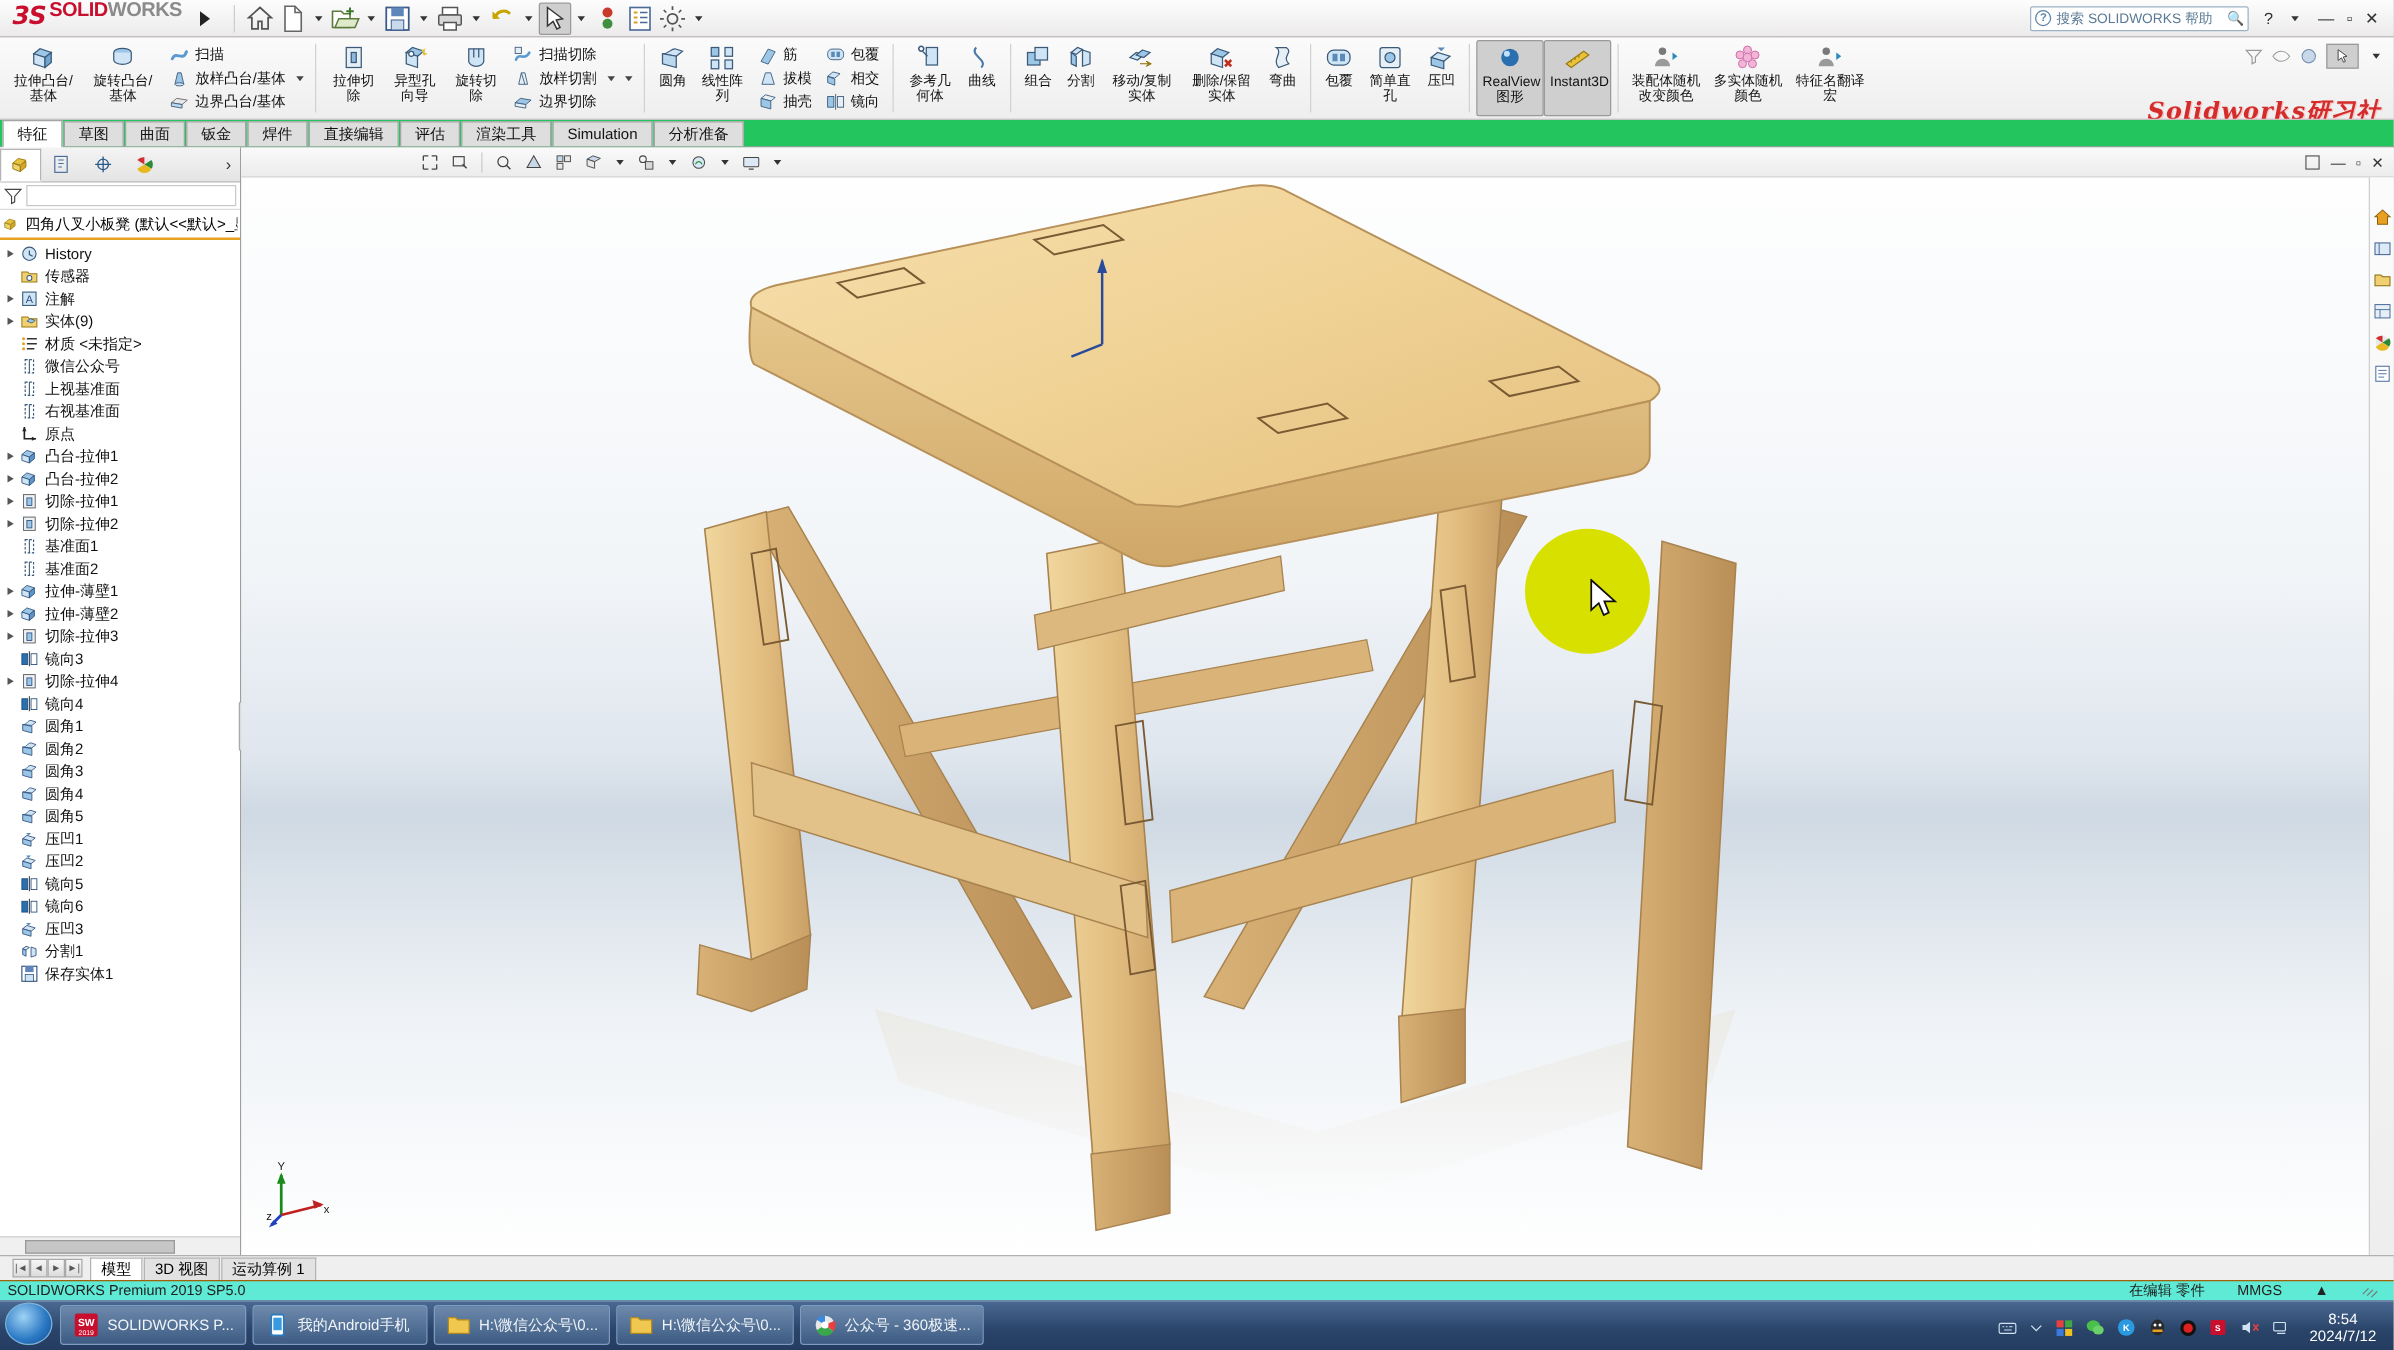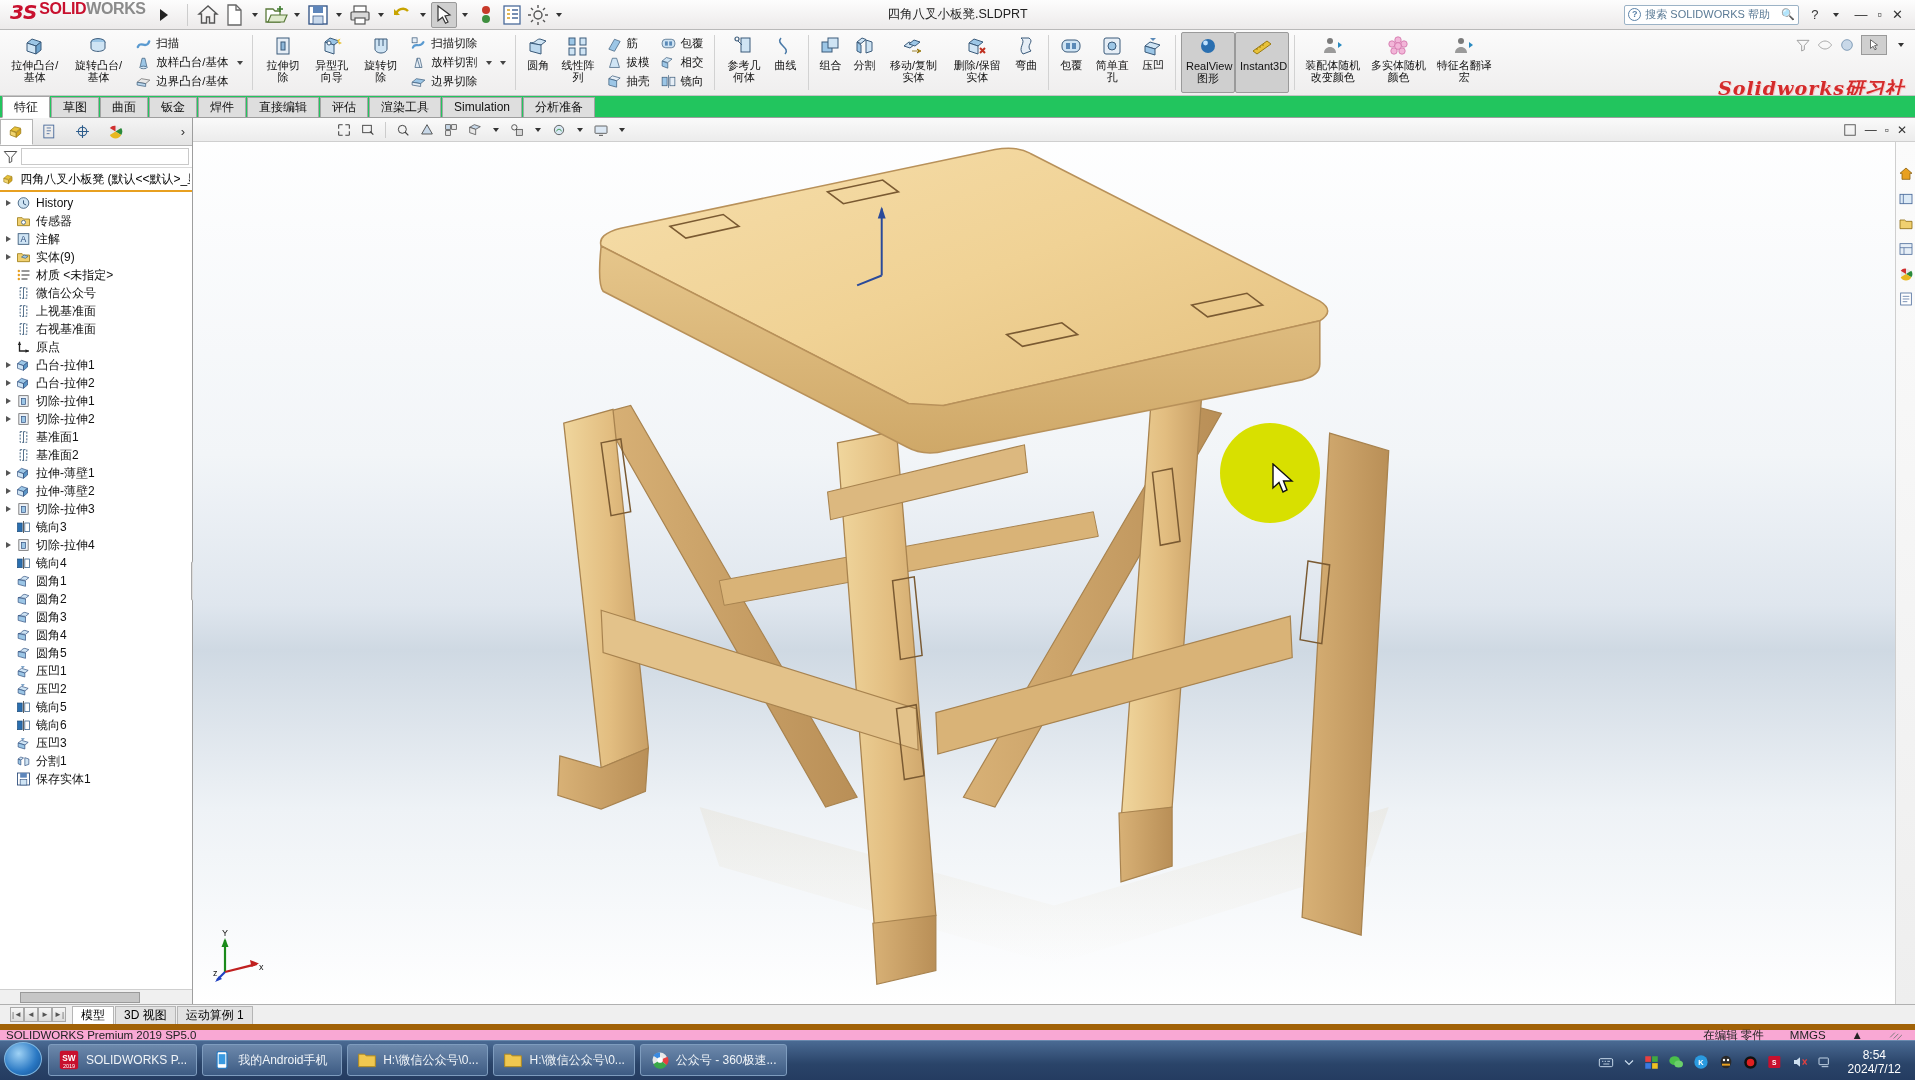--- a/index.html
+++ b/index.html
@@ -113,22 +113,22 @@
 
   
   .docbar { height:20px; background:#efefef; border-top:1px solid #b0b0b0;
       display:flex; align-items:center; padding-left:10px; }
   .navarrows { display:flex; gap:0; margin-right:6px; }
   .na { width:14px;height:15px; background:linear-gradient(#f6f6f6,#dcdcdc); border:1px solid #a9a9a9;
       display:flex;align-items:center;justify-content:center; font-size:8px; color:#555; }
   .dtab { height:18px; line-height:17px; padding:0 8px; font-size:12px; border:1px solid #b5b5b5;
       border-bottom:none; background:#e2e2e2; margin-right:1px;}
   .dtab.active { background:#fff; }
-  .statusbar { height:16px; background:#f9a8d4; display:flex; align-items:center;
-      font-size:11.5px; color:#222; padding:0 6px; border-top:6px solid #a16207; }
+  .statusbar { height:16px; background:#5eead4; display:flex; align-items:center;
+      font-size:11.5px; color:#222; padding:0 6px; border-top:1px solid #a16207; }
   .sb-right { margin-left:auto; display:flex; align-items:center; gap:26px; padding-right:6px;}
 
   .taskbar { height:52px; background:linear-gradient(#4a6a93,#2a4469 45%,#20365a);
       display:flex; align-items:flex-end; padding:16px 4px; border-top:1px solid #6b89ad; }
   .startorb { width:38px;height:34px; border-radius:50%;
       background:radial-gradient(circle at 38% 33%, #9fd2f5, #2b79c4 58%, #0f4a8c);
       border:1px solid #7fb6e0; margin-right:6px; }
   .tbitem { height:32px; min-width:140px; display:flex; align-items:center; gap:6px;
       padding:0 9px; margin-right:5px; color:#f0f4f8; font-size:12px;
       background:linear-gradient(#6d89ac,#3d5b83); border:1px solid #7e9cbe; border-radius:3px;
@@ -211,21 +211,20 @@
       </svg>
   </div>
   <div class="tbtn">
     <svg class="icon" viewBox="0 0 24 24">
         <circle cx="12" cy="12" r="4" fill="none" stroke="#555" stroke-width="1.4"></circle>
         <path d="M12 2v3M12 19v3M2 12h3M19 12h3M5 5l2 2M17 17l2 2M19 5l-2 2M7 17l-2 2" stroke="#555" stroke-width="1.4"></path>
       </svg>
   </div>
   <div class="caret"></div>
 
-  <div class="doc-title">四角八叉小板凳.SLDPRT</div>
 
   <div class="tb-right">
     <div class="searchbox">
       <span class="q">?</span>
       <span>搜索 SOLIDWORKS 帮助</span>
       <span style="margin-left:auto;">🔍</span>
     </div>
     <div class="win-btns">
       <span>?</span>
       <span class="caret"></span>

